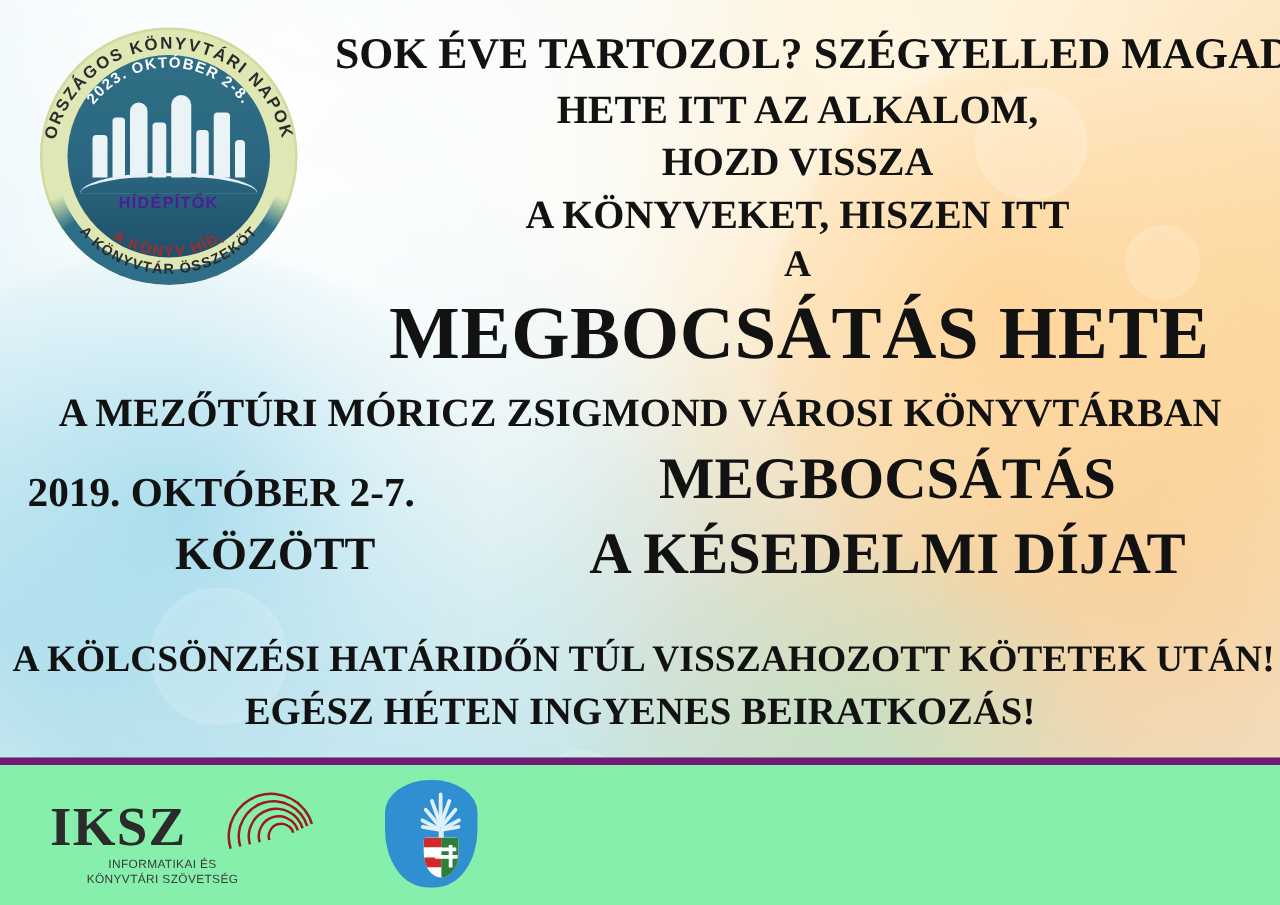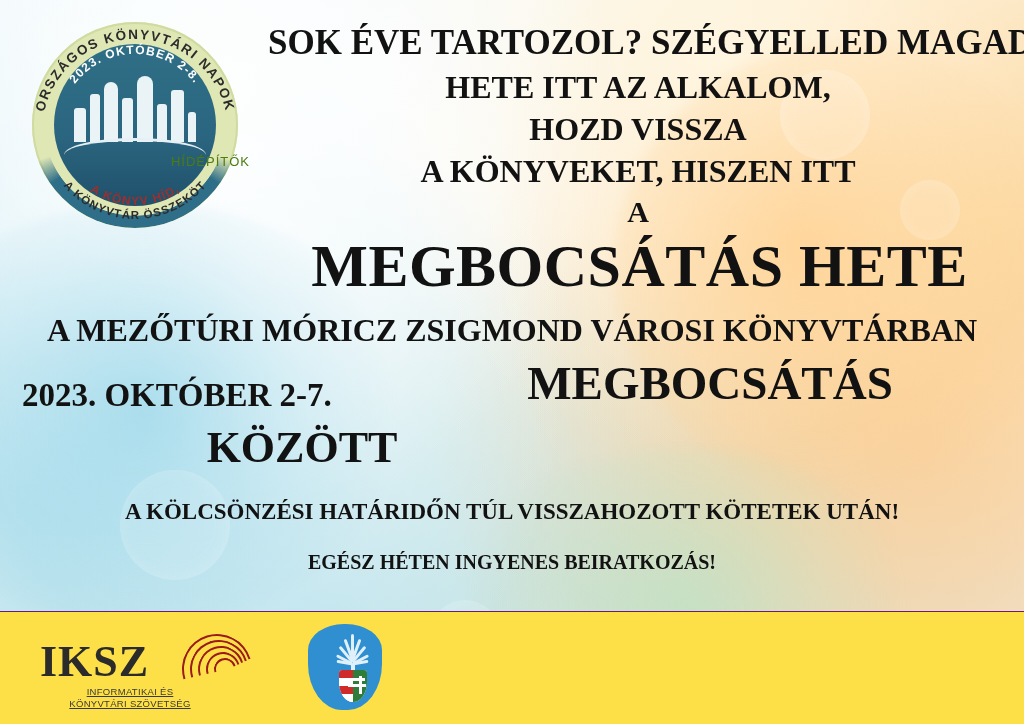--- a/index.html
+++ b/index.html
@@ -142,24 +142,24 @@
     border-radius: 50% / 100% 100% 0 0;
   }
   .onk-text-curve {
     position: absolute;
     inset: 0;
   }
   .onk-sub {
     position: absolute;
     left: 0;
     right: 0;
-    text-align: right;
-    color: #4d7c0f;
+    text-align: center;
+    color: #4c1d95;
     font-family: "Liberation Sans", sans-serif;
-    font-weight: normal;
+    font-weight: bold;
     letter-spacing: 1px;
   }
   .onk-hid {
     top: 140px;
     font-size: 13px;
   }
 
   
   .txt {
     position: absolute;
@@ -184,50 +184,50 @@
   .library-line {
     left: 10px; top: 313px; width: 1004px;
     font-size: 32px;
   }
   .date-line1 {
     left: 22px; top: 378px; width: 420px;
     font-size: 33px;
     text-align: left;
   }
   .date-line2 {
-    left: 152px; top: 424px; width: 300px;
-    font-size: 44px;
-    text-align: center;
+    left: 140px; top: 424px; width: 300px;
+    font-size: 37px;
+    text-align: left;
   }
   .waive1 {
     left: 400px; top: 358px; width: 620px;
     font-size: 47px;
   }
   .waive2 {
     left: 400px; top: 418px; width: 620px;
     font-size: 47px;
   }
   .note1 {
-    left: 10px; top: 500px; width: 1004px;
-    font-size: 23px;
+    left: 10px; top: 512px; width: 1004px;
+    font-size: 30px;
   }
   .note2 {
     left: 10px; top: 552px; width: 1004px;
-    font-size: 20px;
+    font-size: 31px;
   }
 
   
   .footer {
     position: absolute;
     left: 0;
     bottom: 0;
     width: 1024px;
     height: 112px;
-    background: #fde047;
-    border-top: 1px solid #701a75;
+    background: #86efac;
+    border-top: 6px solid #701a75;
   }
   .iksz {
     position: absolute;
     left: 38px;
     top: 14px;
     width: 230px;
     height: 86px;
   }
   .iksz-word {
     position: absolute;
@@ -243,21 +243,20 @@
     position: absolute;
     left: 2px;
     top: 60px;
     width: 180px;
     text-align: center;
     font-family: "Liberation Sans", sans-serif;
     font-size: 9.5px;
     color: #3a3a3a;
     line-height: 1.25;
     letter-spacing: 0.3px;
-    text-decoration: underline;
   }
   .iksz-swoosh {
     position: absolute;
     right: 4px;
     top: 4px;
     width: 86px;
     height: 80px;
   }
   .iksz-swoosh i {
     position: absolute;
@@ -443,24 +442,25 @@
   <div class="txt l1">SOK ÉVE TARTOZOL?  SZÉGYELLED MAGAD?</div>
   <div class="txt l2">HETE ITT AZ ALKALOM,</div>
   <div class="txt l3">HOZD VISSZA</div>
   <div class="txt l4">A KÖNYVEKET, HISZEN ITT</div>
   <div class="txt l5">A</div>
 
   <div class="txt library-line">A MEZŐTÚRI MÓRICZ ZSIGMOND VÁROSI KÖNYVTÁRBAN</div>
 
   <div class="txt big-title">MEGBOCSÁTÁS HETE</div>
 
-  <div class="txt date-line1">2023. OKTÓBER 2-7.</div>
+  <div class="txt date-line1">2019. OKTÓBER 2-7.</div>
   <div class="txt date-line2">KÖZÖTT</div>
 
   <div class="txt waive1">MEGBOCSÁTÁS</div>
+  <div class="txt waive2">A KÉSEDELMI DÍJAT</div>
 
   <div class="txt note1">A KÖLCSÖNZÉSI HATÁRIDŐN TÚL VISSZAHOZOTT KÖTETEK UTÁN!</div>
   <div class="txt note2">EGÉSZ HÉTEN INGYENES BEIRATKOZÁS!</div>
 
   <div class="footer">
 
     <div class="iksz">
       <div class="iksz-word">IKSZ</div>
       <div class="iksz-sub" style="white-space:pre-line;">INFORMATIKAI ÉS
 KÖNYVTÁRI SZÖVETSÉG</div>

